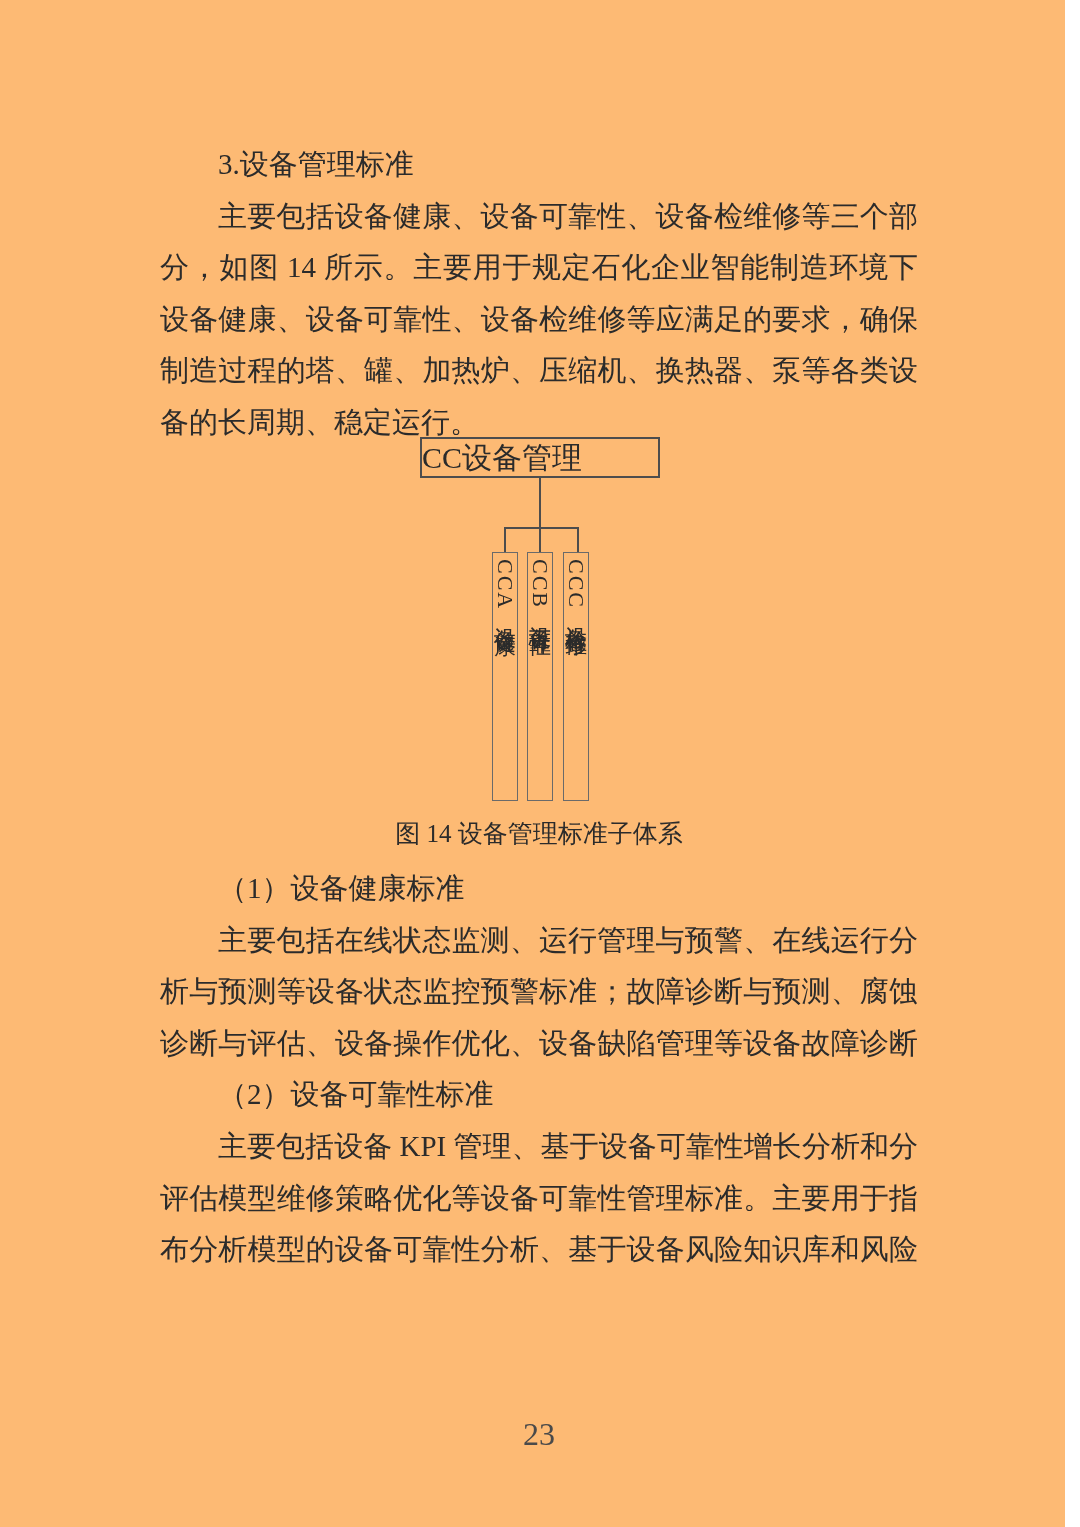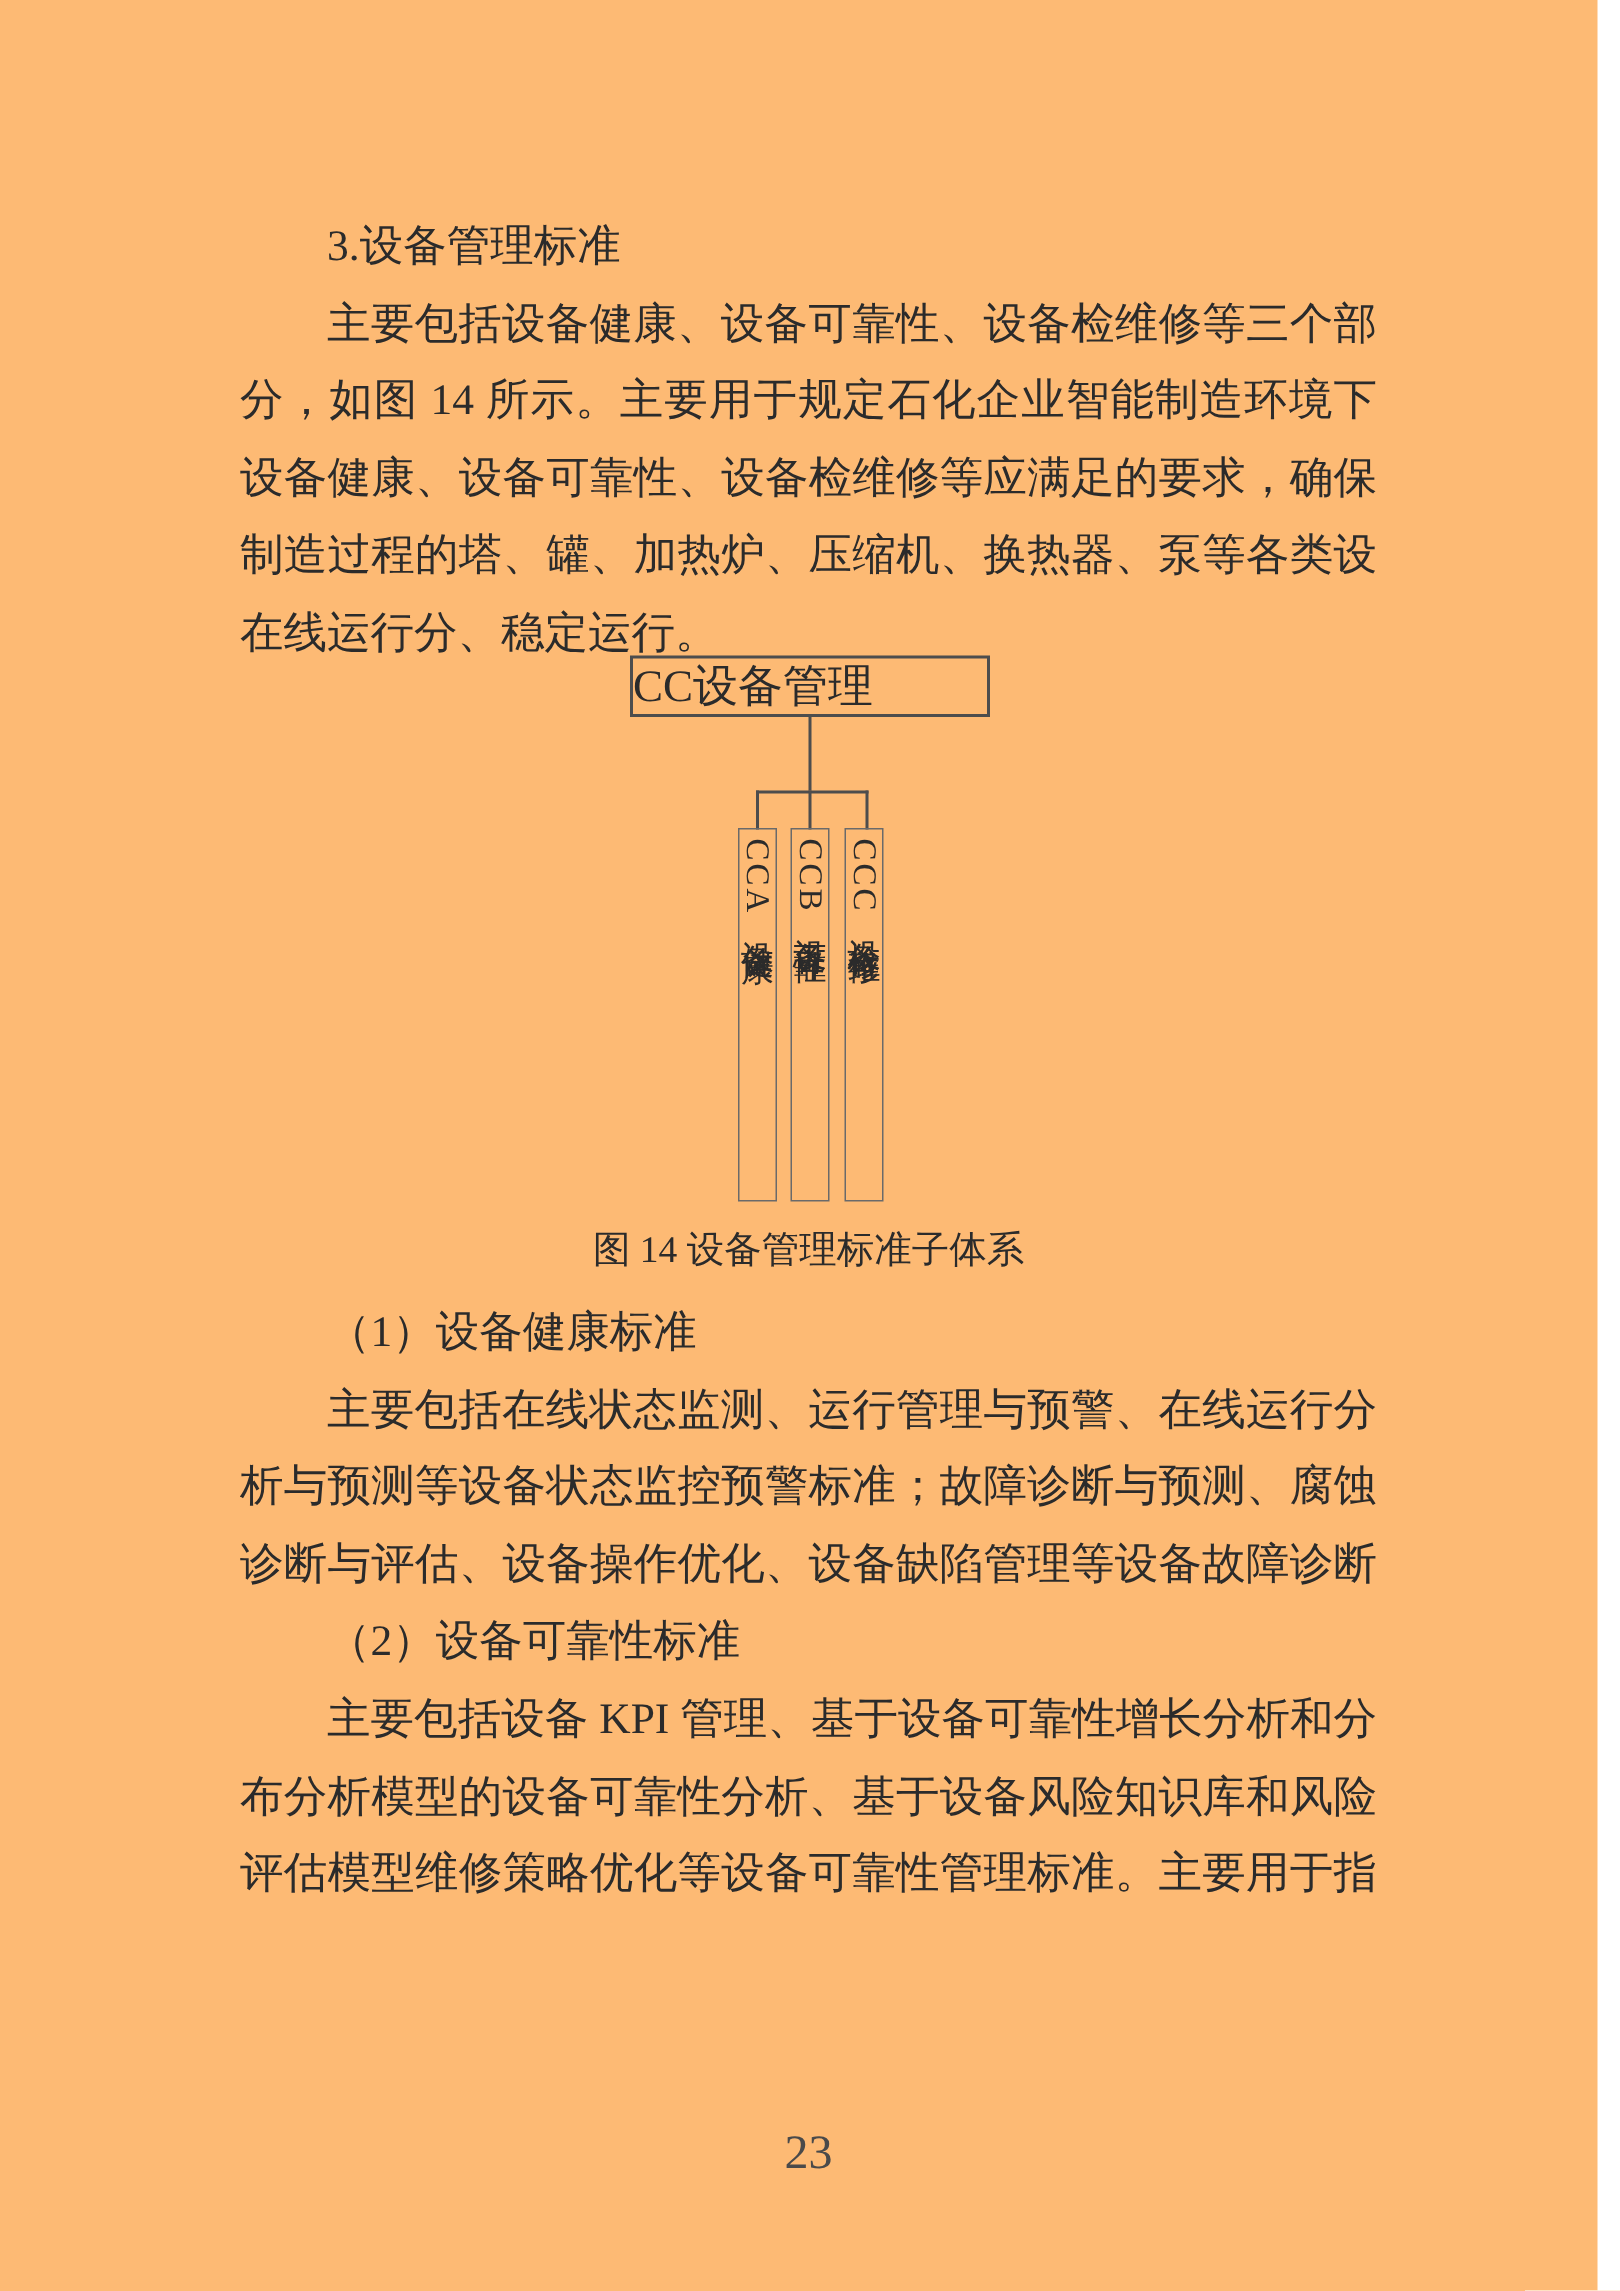--- a/index.html
+++ b/index.html
@@ -71,21 +71,21 @@
 <body>
 
 <div class="page">
 
   <div class="textblock tb1">
     <div class="line indent short">3.设备管理标准</div>
     <div class="line indent">主要包括设备健康、设备可靠性、设备检维修等三个部</div>
     <div class="line">分，如图 14 所示。主要用于规定石化企业智能制造环境下</div>
     <div class="line">设备健康、设备可靠性、设备检维修等应满足的要求，确保</div>
     <div class="line">制造过程的塔、罐、加热炉、压缩机、换热器、泵等各类设</div>
-    <div class="line short">在线运行分、稳定运行。</div>
+    <div class="line short">备的长周期、稳定运行。</div>
   </div>
 
   <div>
     <div class="root-box">CC设备管理</div>
     <div class="conn vline-main"></div>
     <div class="conn hline"></div>
     <div class="conn stub-l"></div>
     <div class="conn stub-m"></div>
     <div class="conn stub-r"></div>
     <div class="vbox vbox-a">CCA设备健康</div>
@@ -95,19 +95,19 @@
 
   <div class="caption">图 14 设备管理标准子体系</div>
 
   <div class="textblock tb2">
     <div class="line indent short">（1）设备健康标准</div>
     <div class="line indent">主要包括在线状态监测、运行管理与预警、在线运行分</div>
     <div class="line">析与预测等设备状态监控预警标准；故障诊断与预测、腐蚀</div>
     <div class="line">诊断与评估、设备操作优化、设备缺陷管理等设备故障诊断</div>
     <div class="line indent short">（2）设备可靠性标准</div>
     <div class="line indent">主要包括设备 KPI 管理、基于设备可靠性增长分析和分</div>
+    <div class="line">评估模型维修策略优化等设备可靠性管理标准。主要用于指</div>
     <div class="line">布分析模型的设备可靠性分析、基于设备风险知识库和风险</div>
-    <div class="line">评估模型维修策略优化等设备可靠性管理标准。主要用于指</div>
   </div>
 
   <div class="pagenum">23</div>
 
 </div>
 
 </body></html>

